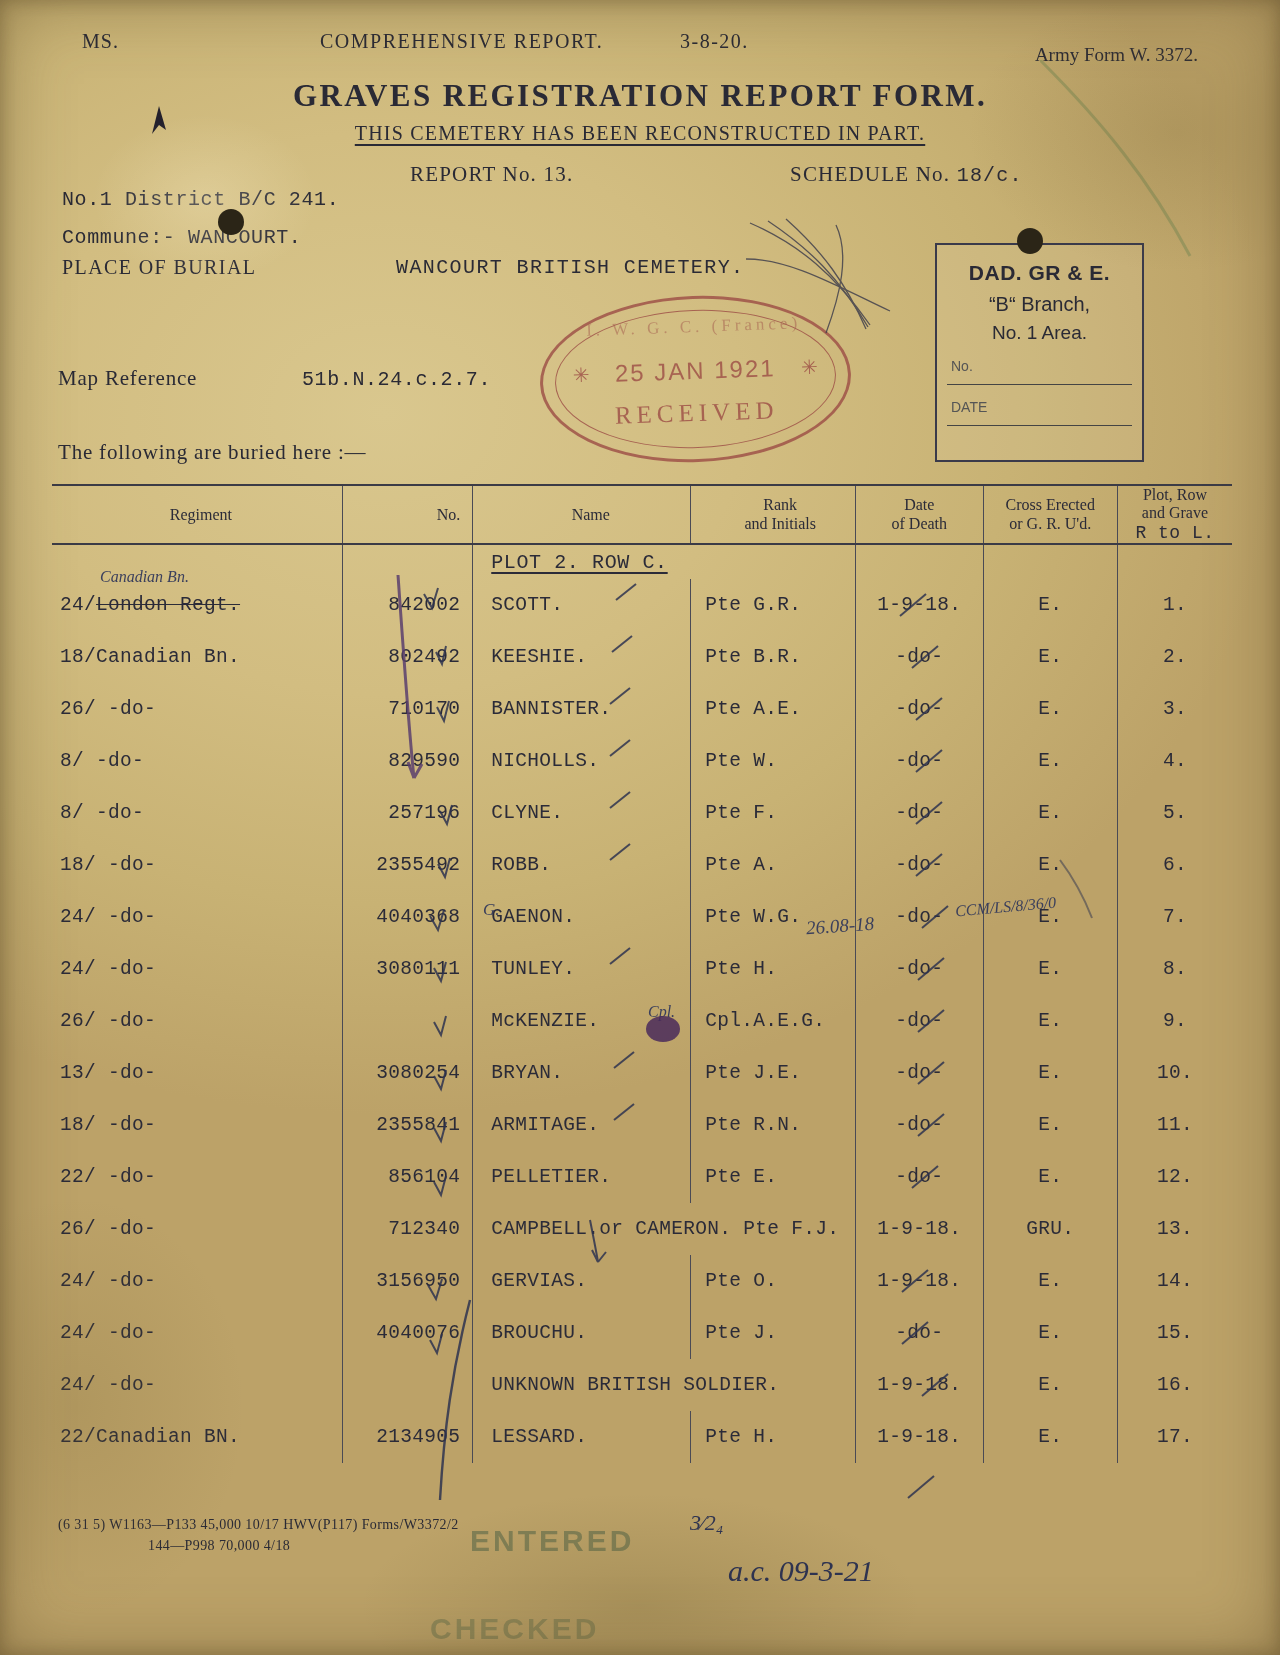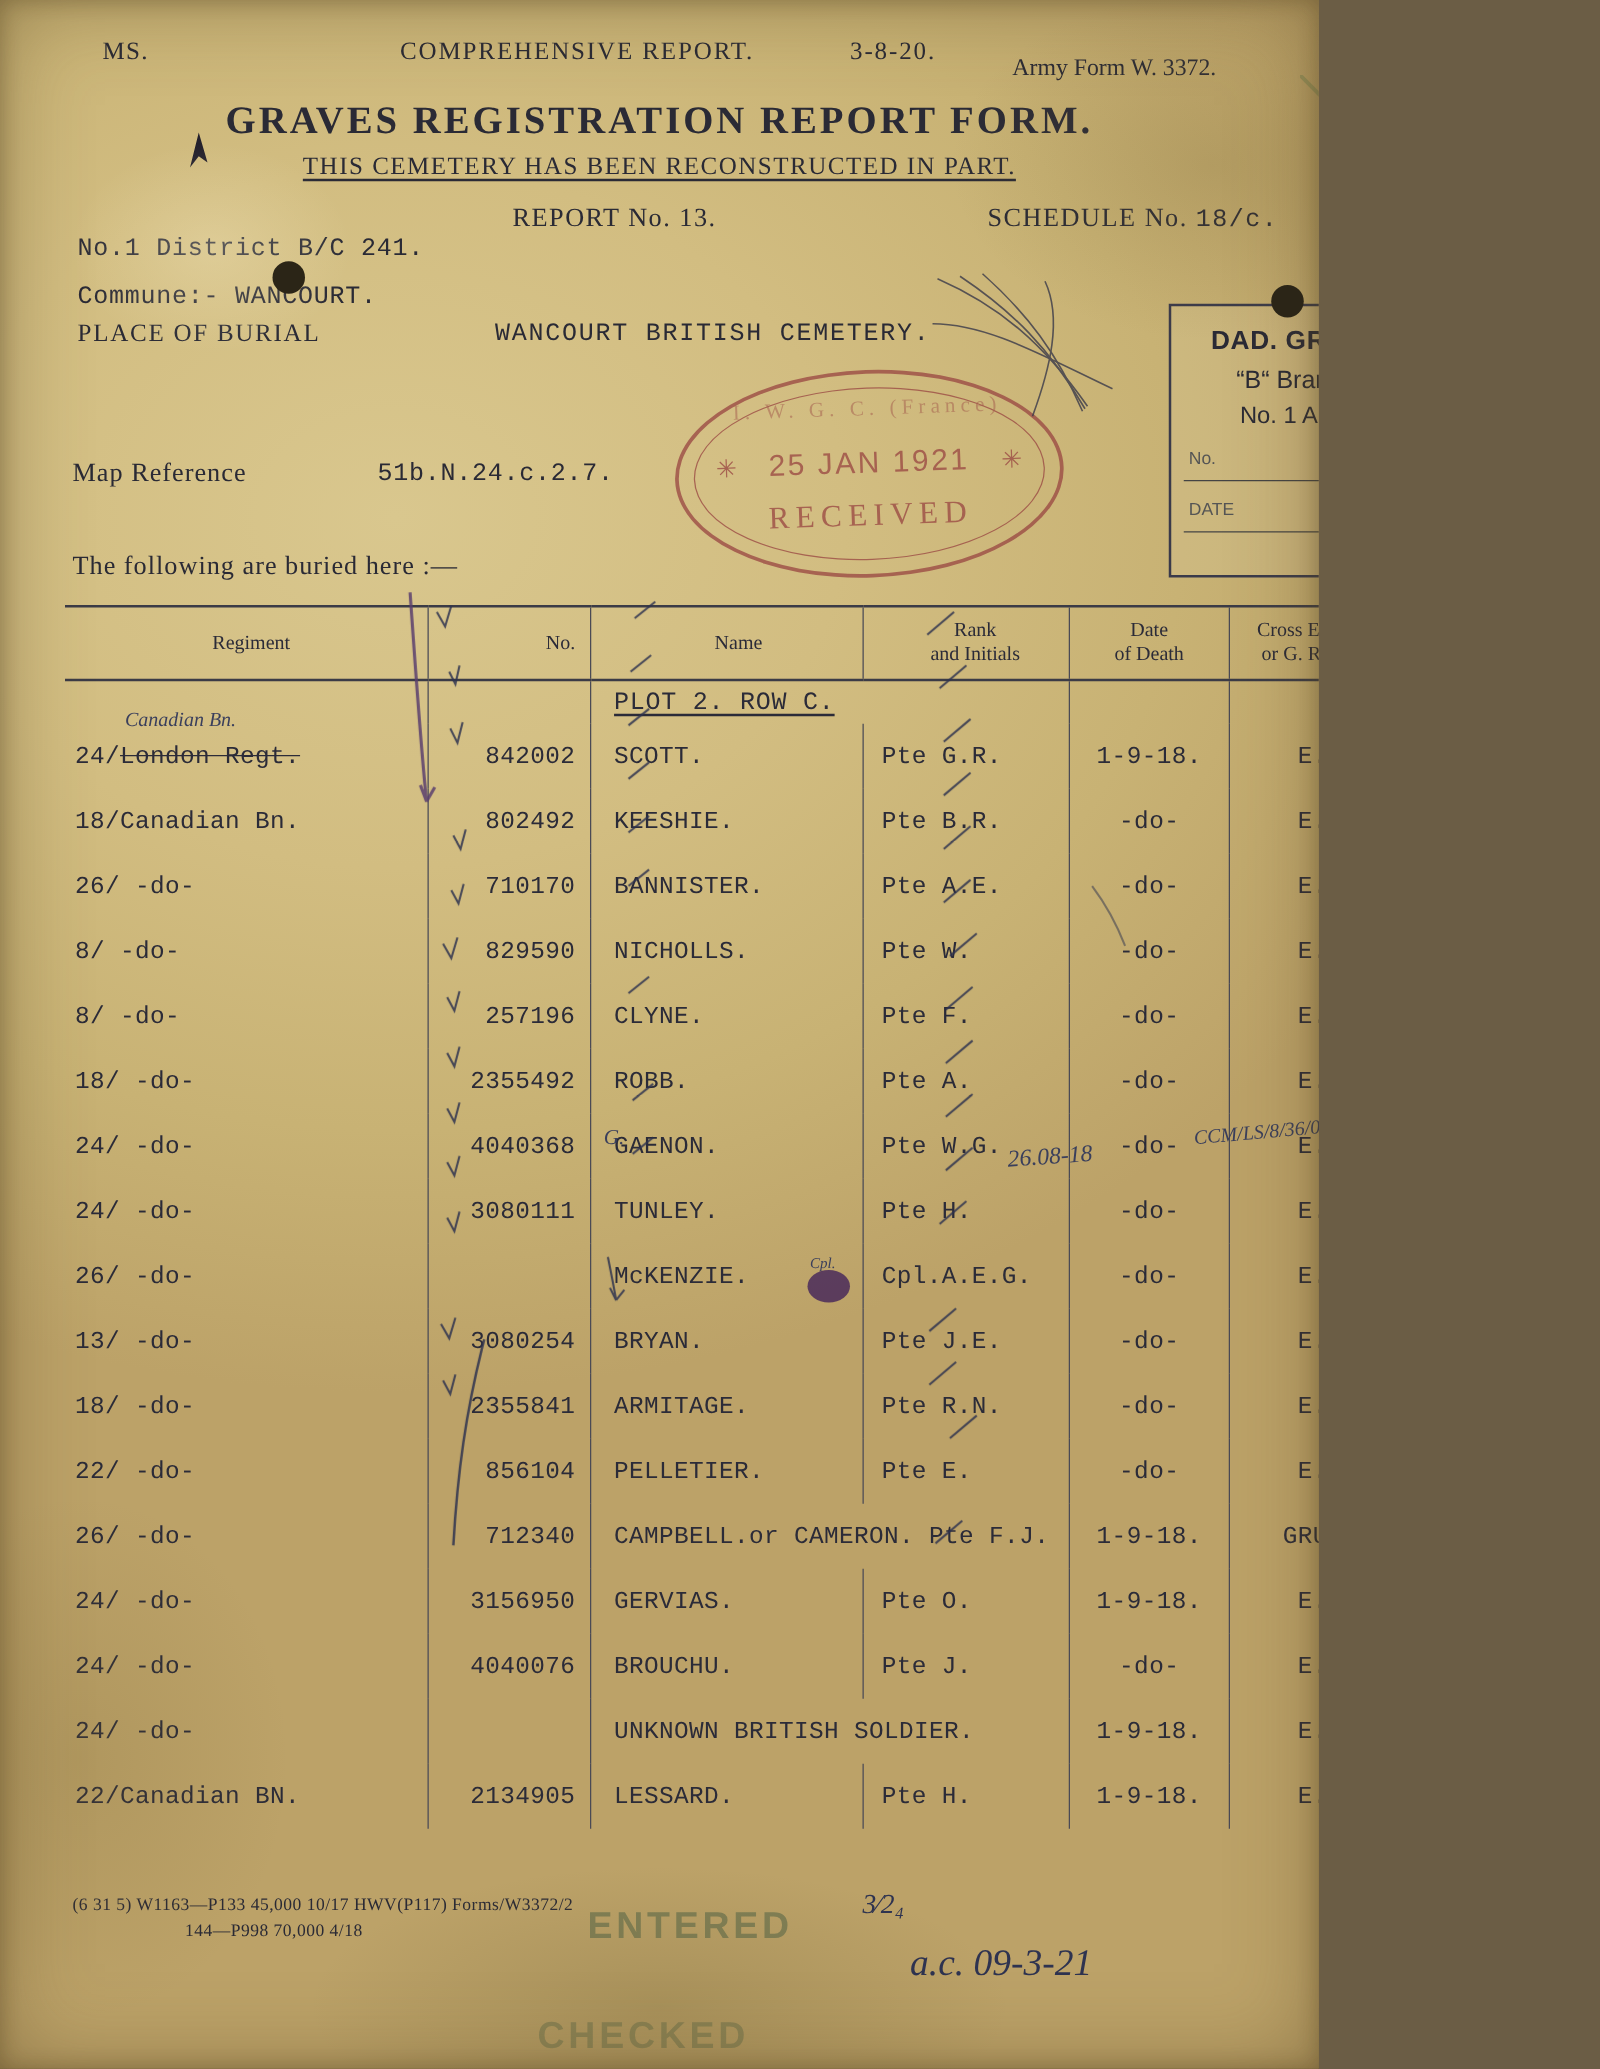--- a/index.html
+++ b/index.html
@@ -8,21 +8,21 @@
     background: #6b5d45;
   }
   body {
     width: 1280px;
     height: 1655px;
     overflow: hidden;
     font-family: "Liberation Serif", serif;
   }
   #page {
     position: relative;
-    width: 1055px;
+    width: 1280px;
     height: 1655px;
     background:
       radial-gradient(ellipse 900px 700px at 30% 25%, #d9c78e 0%, #d2bd81 40%, #c8b274 70%, #bca268 100%),
       linear-gradient(140deg, #d8c690 0%, #ccb67c 45%, #bfa868 100%);
     color: #2a2a35;
     overflow: hidden;
   }
   
   #page:before {
     content: "";
@@ -282,21 +282,21 @@
     z-index: 6;
     pointer-events: none;
   }
   #ann-canadian-bn {
     left: 100px; top: 568px; font-size: 16px;
   }
   #ann-g {
     left: 483px; top: 900px; font-size: 17px;
   }
   #ann-cpl {
-    left: 648px; top: 1003px; font-size: 12px;
+    left: 648px; top: 1003px; font-size: 16px;
   }
   #ann-2608 {
     left: 806px; top: 915px; font-size: 19px; transform: rotate(-4deg);
   }
   #ann-ccm {
     left: 955px; top: 898px; font-size: 16px; transform: rotate(-5deg);
   }
   
   .blot {
     position: absolute;

